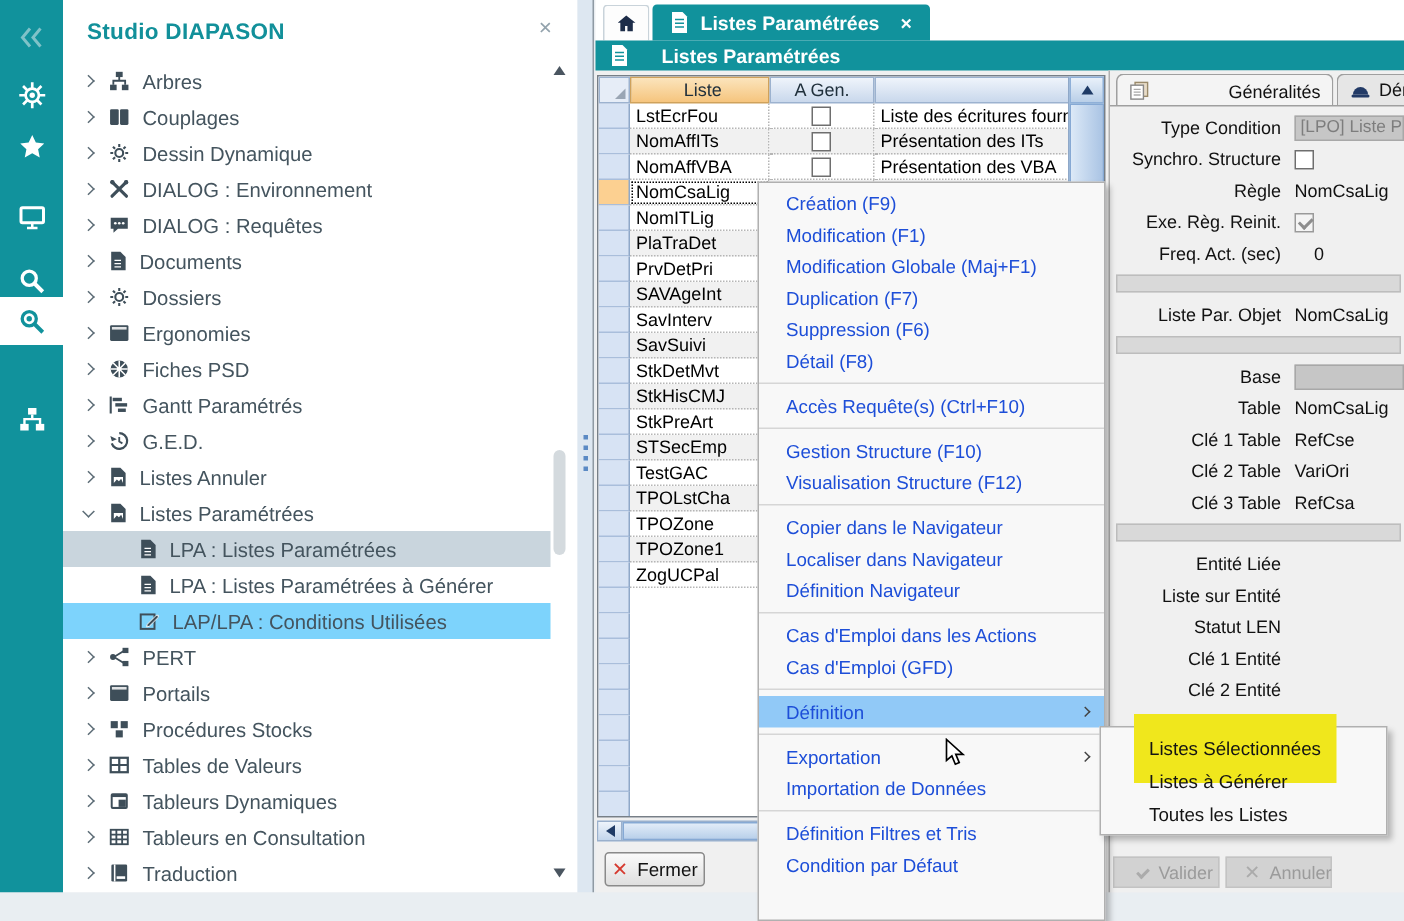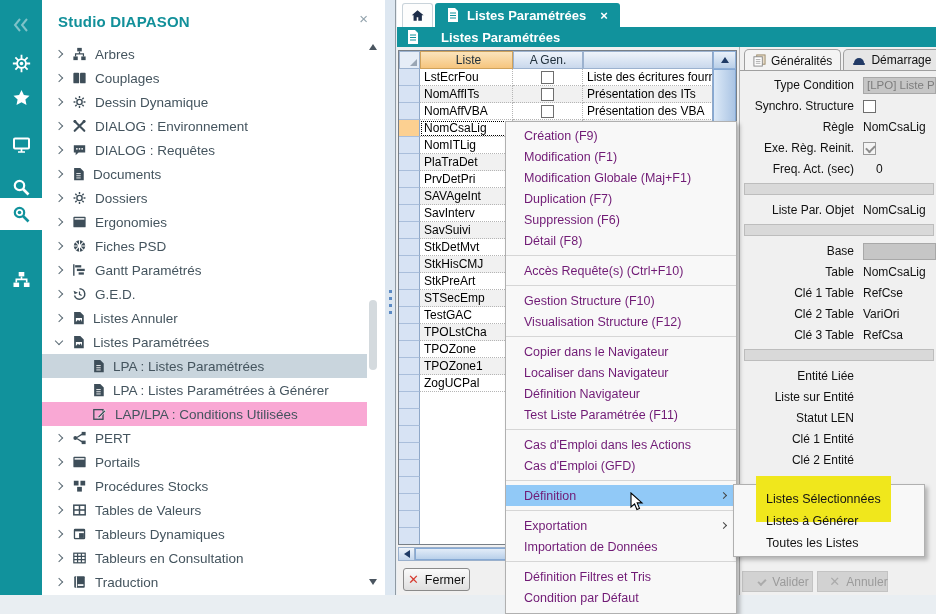--- a/index.html
+++ b/index.html
@@ -23,21 +23,21 @@
   .arr.up{border-left:4px solid transparent;border-right:4px solid transparent;border-bottom:6px solid #4a5560;}
   .arr.down{border-left:4px solid transparent;border-right:4px solid transparent;border-top:6px solid #4a5560;}
   .tree-items{position:absolute;left:0;top:42px;right:13px;}
   .tree-item{height:24px;display:flex;align-items:center;padding-left:12px;color:#44545e;font-size:13.5px;white-space:nowrap;}
   .tree-item .chev{width:6px;height:6px;border-right:1.7px solid #5c6c76;border-bottom:1.7px solid #5c6c76;
                    transform:rotate(-45deg);margin:0 10px 0 2px;flex:none;}
   .tree-item .chev.open{transform:rotate(45deg);margin-top:-3px;}
   .tree-item.child{padding-left:50px;}
   .tree-item .icon{margin-right:8px;flex:none;color:#3e4e59;}
   .tree-item.sel{background:#c9d5dd;}
-  .tree-item.hov{background:#f9a8d4;}
+  .tree-item.hov{background:#7dd3fc;}
 
   
   .gap{position:absolute;left:380px;top:0;width:5px;height:595px;background:#ffffff;}
   .splitter{position:absolute;left:385px;top:0;width:11px;height:595px;background:#dde7f1;border-right:1px solid #8f9aa3;}
   .splitter .dots{position:absolute;left:4px;top:290px;}
   .splitter .dots i{display:block;width:3px;height:3px;background:#5b8ac4;margin-bottom:4px;}
 
   
   .main{position:absolute;left:397px;top:0;width:539px;height:595px;background:#f0f0f0;}
   .tabstrip{position:absolute;left:0;top:0;width:100%;height:27px;background:#ffffff;}
@@ -93,21 +93,21 @@
   
   .fermer{position:absolute;left:6px;top:568px;width:67px;height:23px;background:linear-gradient(#fafafa,#dfdfdf);
           border:1px solid #8a8a8a;border-radius:3px;display:flex;align-items:center;justify-content:center;font-size:12.5px;color:#111;}
   .fermer .x{color:#d63a2f;font-weight:bold;font-size:13px;margin-right:6px;}
 
   
   .rpanel{position:absolute;left:739px;top:47px;width:197px;height:548px;background:#f0f0f0;border-left:1px solid #b0b0b0;}
   .ptabs{position:absolute;left:4px;top:2px;right:0;height:21px;display:flex;overflow:hidden;}
   .ptab{height:21px;display:flex;align-items:center;padding:0 8px;font-size:12px;color:#111;background:#e6e6e6;
         border:1px solid #9f9f9f;border-bottom:none;border-radius:5px 5px 0 0;margin-right:2px;white-space:nowrap;}
-  .ptab.active{background:#f4f4f4;height:22px;}
+  .ptab.active{background:#f4f4f4;height:22px;gap:48px;}
   .ptab .icon{margin-right:5px;}
   .pline{position:absolute;left:0;top:23px;width:100%;height:1px;background:#9f9f9f;}
   .pfields{position:absolute;left:0;top:28px;width:100%;}
   .prow{display:flex;align-items:center;height:20px;margin-bottom:1px;font-size:12px;color:#111;}
   .prow .plabel{width:114px;text-align:right;flex:none;white-space:nowrap;}
   .prow .pval{margin-left:9px;white-space:nowrap;}
   .prow .pval.num{margin-left:22px;}
   .prow .ddl{margin-left:9px;height:17px;background:#c6c6c6;border:1px solid #a8a8a8;color:#7d7d7d;
              font-size:11.5px;line-height:15px;padding:0 3px;width:74px;overflow:hidden;white-space:nowrap;}
   .psep{height:12px;background:#d9d9d9;border:1px solid #bdbdbd;margin:4px 2px 5px 4px;}
@@ -116,21 +116,21 @@
         justify-content:center;font-size:12px;color:#9b9b9b;margin-right:4px;padding-left:12px;}
   .gbtn .chk{width:8px;height:5px;border-left:2px solid #ababab;border-bottom:2px solid #ababab;transform:rotate(-45deg);margin-right:6px;}
   .gbtn .gx{color:#ababab;font-weight:bold;margin-right:6px;font-size:13px;}
 
   
   .footer{position:absolute;left:0;top:595px;width:936px;height:19px;background:#e9eef2;}
 
   
   .ctxmenu{position:absolute;left:505px;top:121px;width:232px;height:493px;background:#f8f8f8;
            border:1px solid #b0b0b0;box-shadow:3px 3px 4px rgba(0,0,0,.25);z-index:100;overflow:hidden;padding-top:3px;}
-  .mi{height:21px;display:flex;align-items:center;padding-left:18px;padding-right:8px;font-size:12.5px;color:#701a75;position:relative;}
+  .mi{height:21px;display:flex;align-items:center;padding-left:18px;padding-right:8px;font-size:12.5px;color:#1d4ed8;position:relative;}
   .mi .marr{position:absolute;right:10px;width:5px;height:5px;border-right:1.4px solid #444;border-top:1.4px solid #444;transform:rotate(45deg);}
   .mi.hl{background:#91c9f7;}
   .msep{height:9px;display:flex;align-items:center;}
   .msep i{display:block;width:100%;height:1px;background:#d6d6d6;}
 
   
   .submenu{position:absolute;left:733px;top:484px;width:192px;height:73px;background:#f8f8f8;
            border:1px solid #b0b0b0;box-shadow:3px 3px 4px rgba(0,0,0,.25);z-index:110;padding-top:3px;}
   .smi{height:22px;display:flex;align-items:center;padding-left:32px;font-size:12.5px;color:#141414;white-space:nowrap;}
   .smi .ylw{background:#f0e71c;padding:16px 10px;margin-left:-10px;}
@@ -864,23 +864,20 @@
       </div>
       <div class="mi">
       <span>Copier dans le Navigateur</span>
       </div>
       <div class="mi">
       <span>Localiser dans Navigateur</span>
       </div>
       <div class="mi">
       <span>Définition Navigateur</span>
       </div>
-      <div class="mi">
-      <span>Test Liste Paramétrée (F11)</span>
-      </div>
       <div class="msep">
         <i></i>
       </div>
       <div class="mi">
       <span>Cas d'Emploi dans les Actions</span>
       </div>
       <div class="mi">
       <span>Cas d'Emploi (GFD)</span>
       </div>
       <div class="msep">

